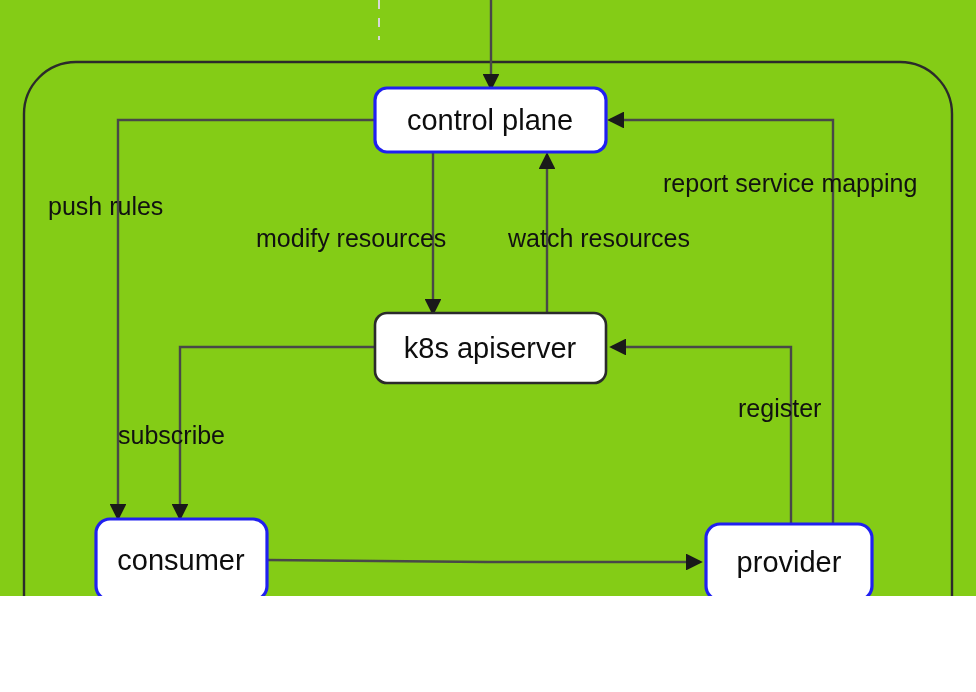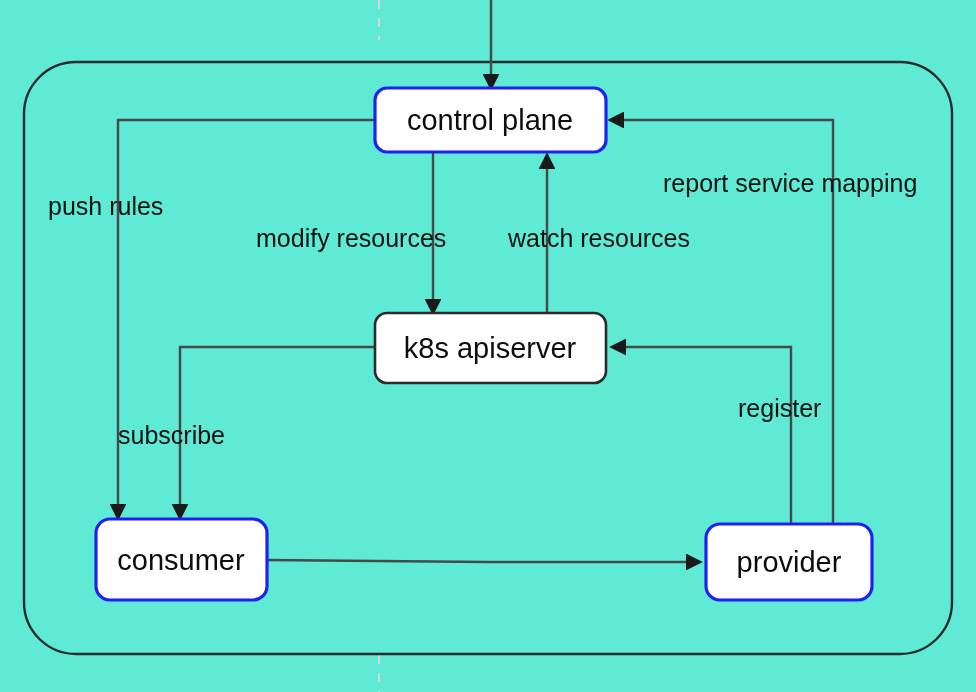--- a/index.html
+++ b/index.html
@@ -7,22 +7,22 @@
     margin: 0;
     padding: 0;
     background: #ffffff;
   }
   body {
     font-family: "Liberation Sans", sans-serif;
   }
   #canvas {
     position: relative;
     width: 976px;
-    height: 692px;
-    background: #5eead4;
+    height: 596px;
+    background: #84cc16;
     overflow: hidden;
   }
   #canvas svg {
     position: absolute;
     top: 0;
     left: 0;
   }
   .node-label {
     font-family: "Liberation Sans", sans-serif;
     font-size: 29px;

